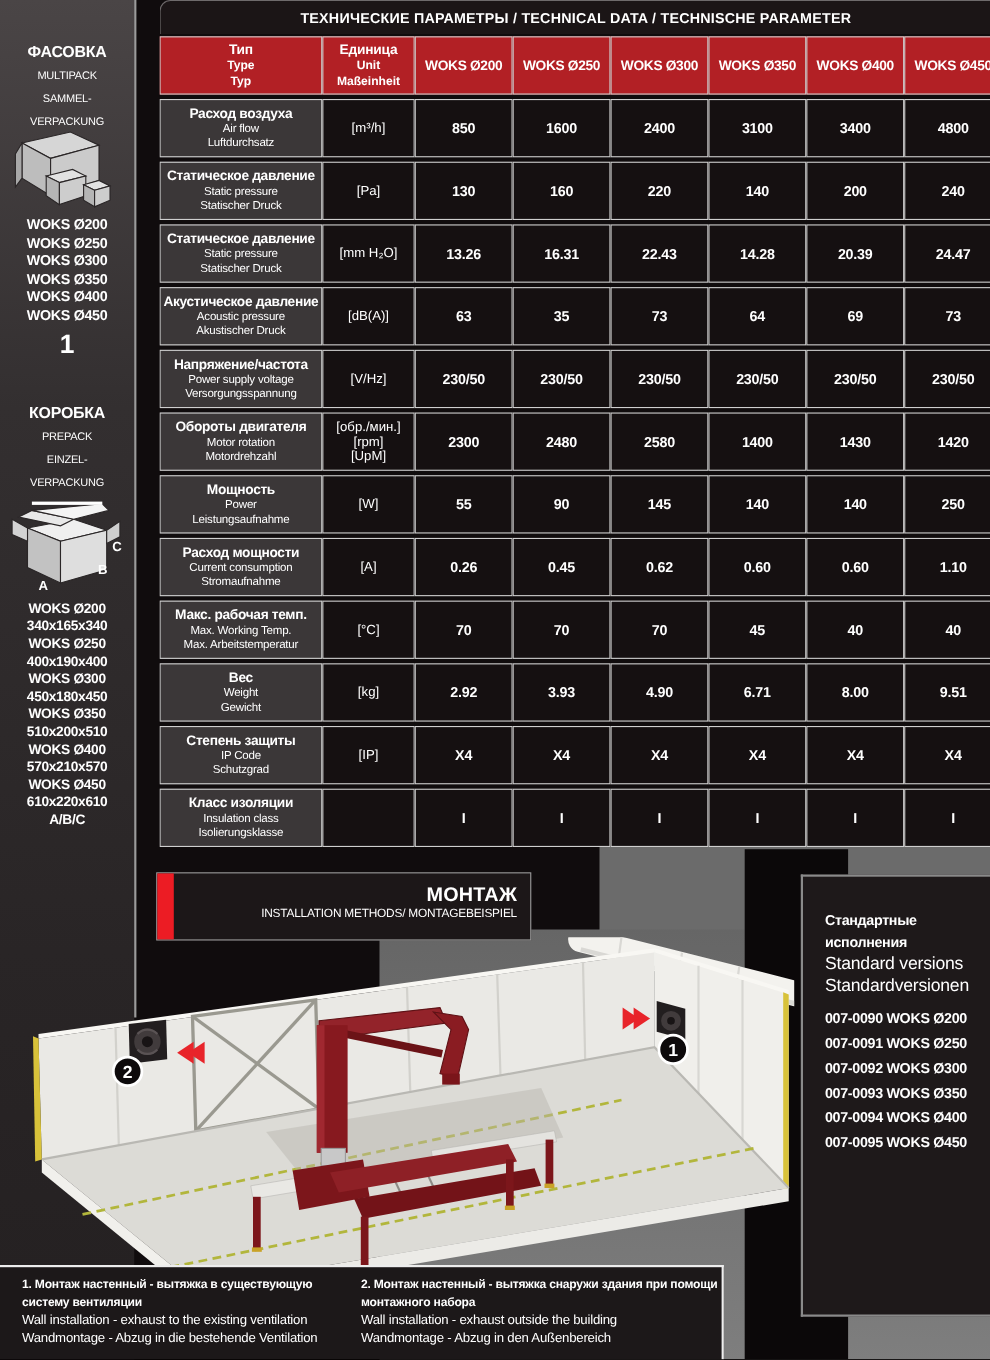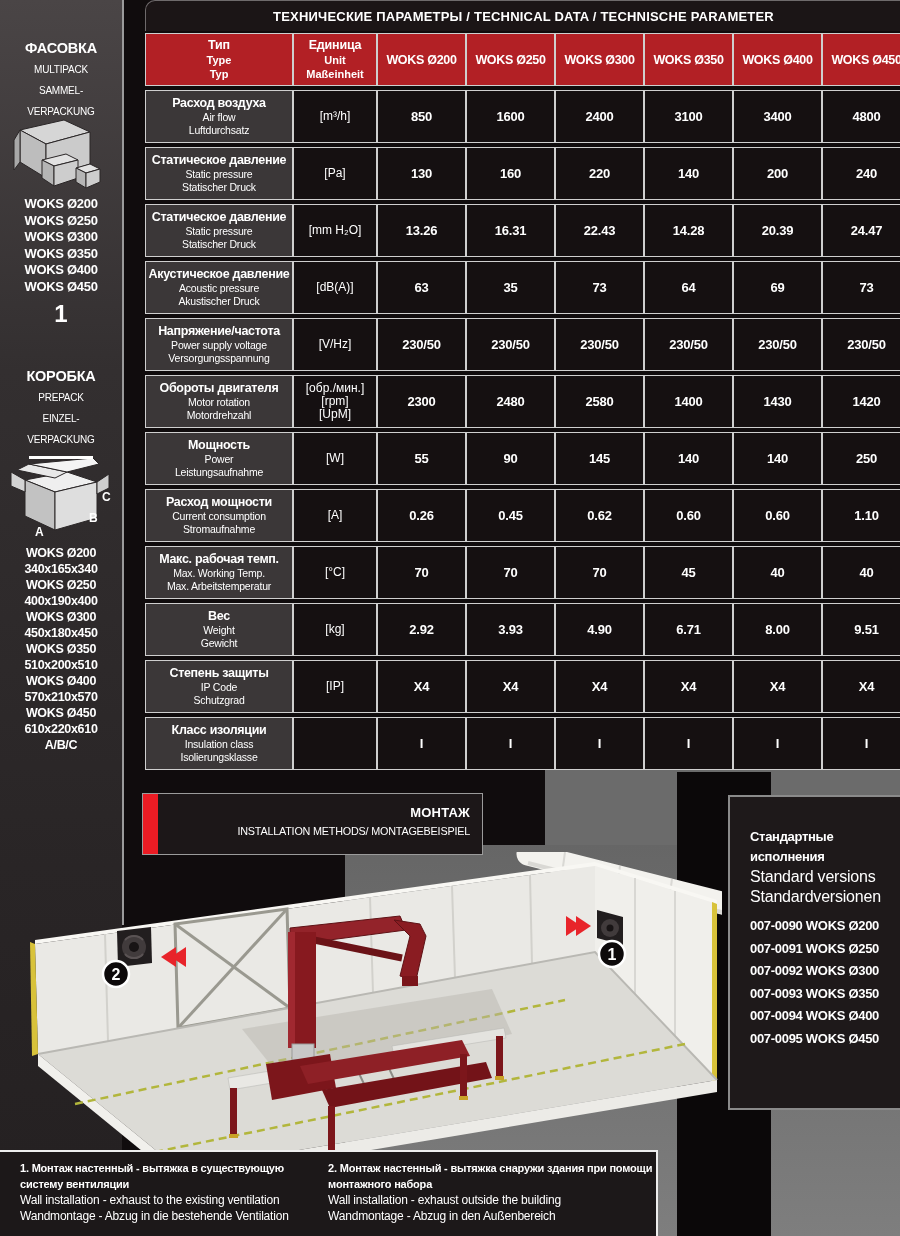--- a/index.html
+++ b/index.html
@@ -41,25 +41,25 @@
   .bg-gray{position:absolute;left:345px;top:845px;width:555px;height:391px;
            background:linear-gradient(180deg,#666666,#7e7e7e);}
   .bg-gray2{position:absolute;left:545px;top:770px;width:355px;height:80px;background:#6b6b6b;}
   .bg-band{position:absolute;left:677px;top:772px;width:94px;height:464px;background:#0b0809;}
 
   
   .montaz{position:absolute;left:142px;top:793px;width:341px;height:62px;background:#1c1718;
           border:1px solid #9b9b9b;box-sizing:border-box;z-index:5;}
   .montaz .redbar{position:absolute;left:0;top:0;width:15px;height:100%;background:#ec1c24;}
   .montaz .mtxt{position:absolute;right:12px;top:9px;text-align:right;}
-  .montaz .t1{font-weight:bold;font-size:13px;line-height:20px;letter-spacing:0.2px;}
+  .montaz .t1{font-weight:bold;font-size:18px;line-height:20px;letter-spacing:0.2px;}
   .montaz .t2{font-size:10.8px;line-height:16px;letter-spacing:-0.2px;}
 
   
-  .versions{position:absolute;left:728px;top:795px;width:172px;height:315px;background:#1e191a;
+  .versions{position:absolute;left:728px;top:795px;width:172px;height:402px;background:#1e191a;
             border:2px solid #8a8a8a;border-right:none;box-sizing:border-box;z-index:6;
             padding:30px 0 0 20px;}
   .versions .v1{font-weight:bold;font-size:13px;line-height:20px;letter-spacing:-0.3px;}
   .versions .v2{font-size:16px;line-height:20px;letter-spacing:-0.2px;}
   .versions .vlist{margin-top:8px;}
   .versions .vitem{font-weight:bold;font-size:13px;line-height:22.5px;letter-spacing:-0.3px;}
 
   
   .room{position:absolute;left:20px;top:852px;width:702px;height:312px;z-index:4;}
 

